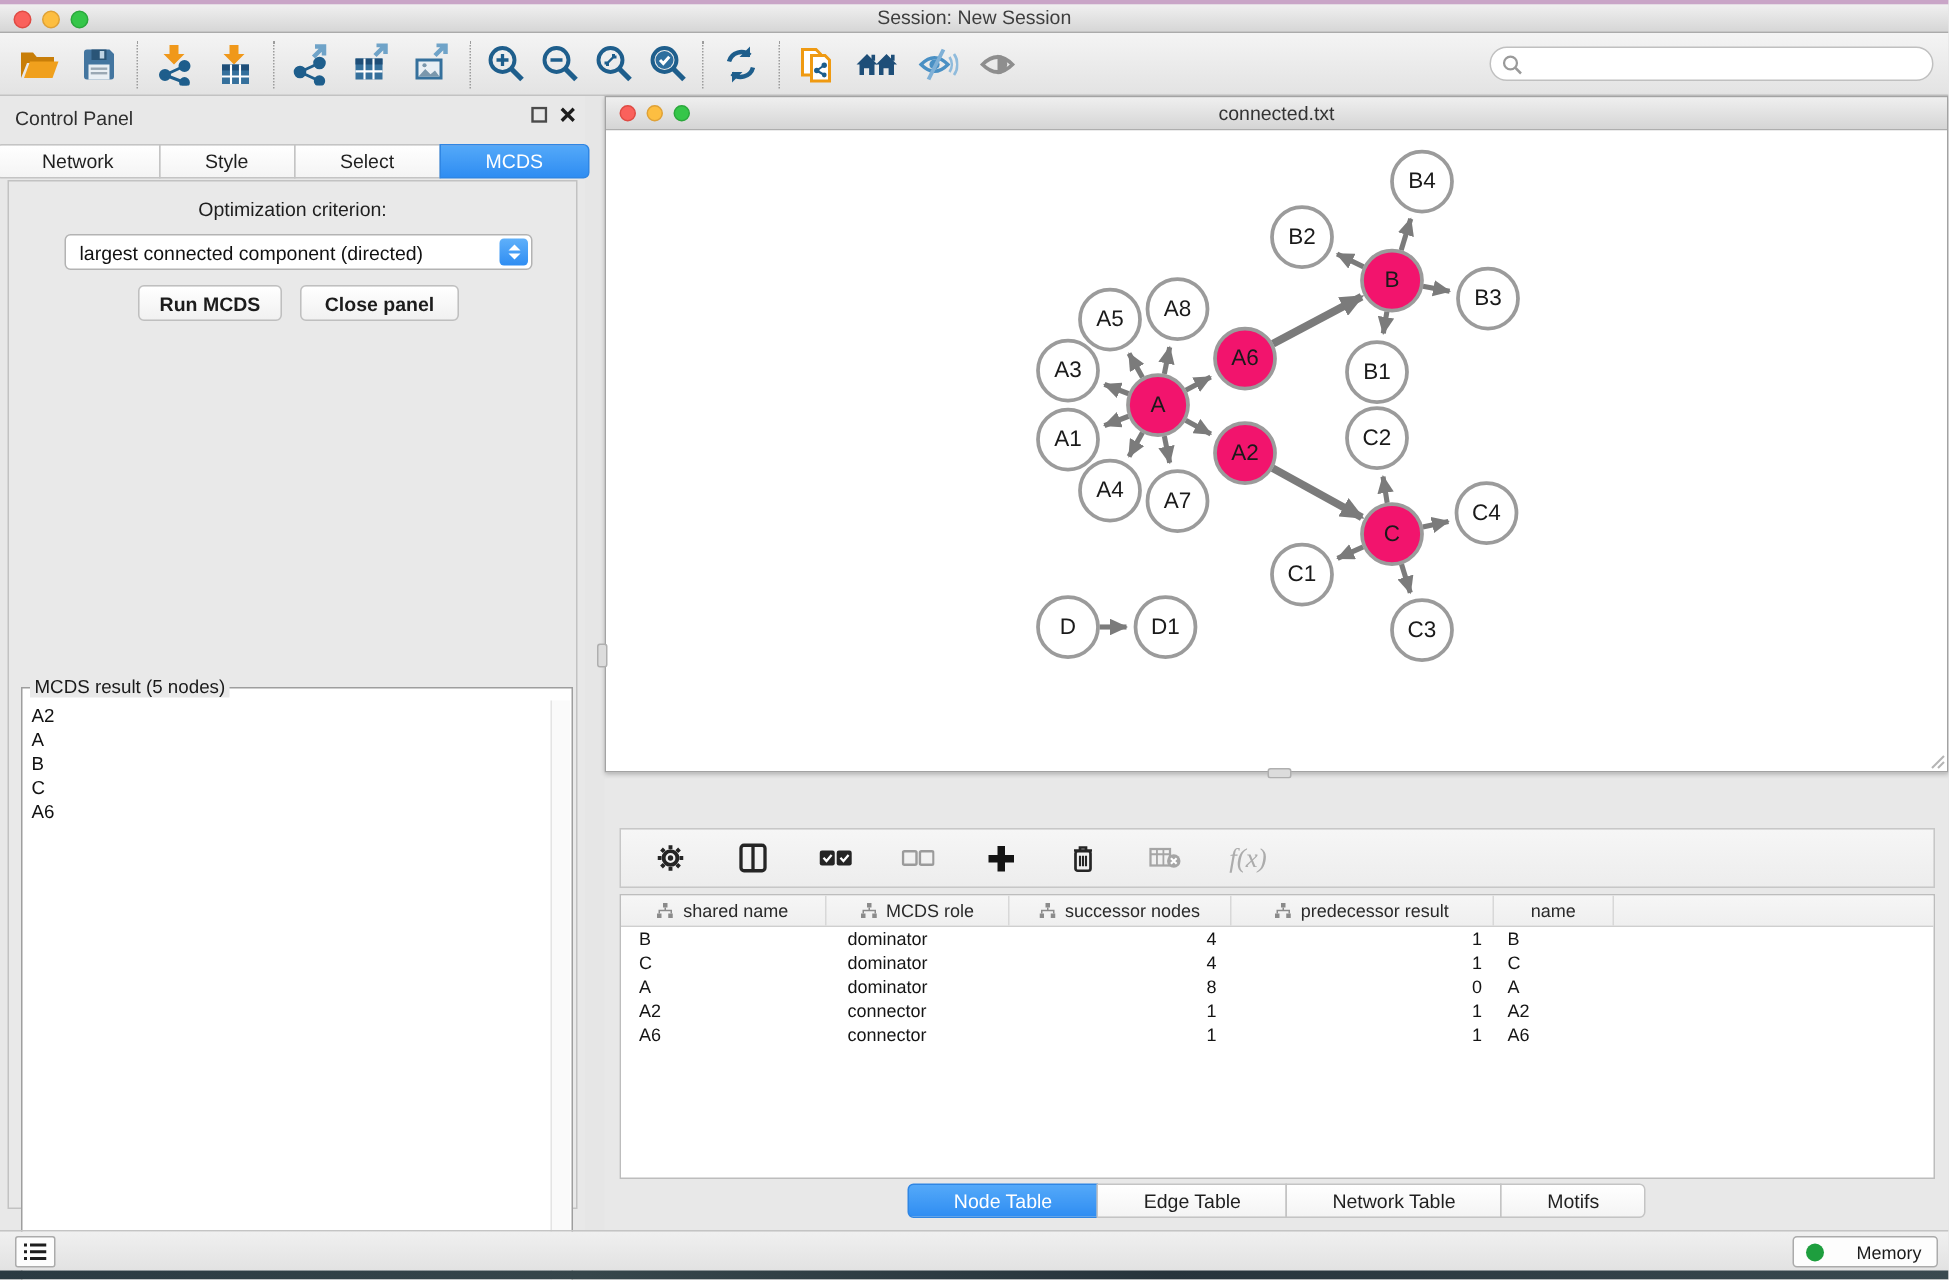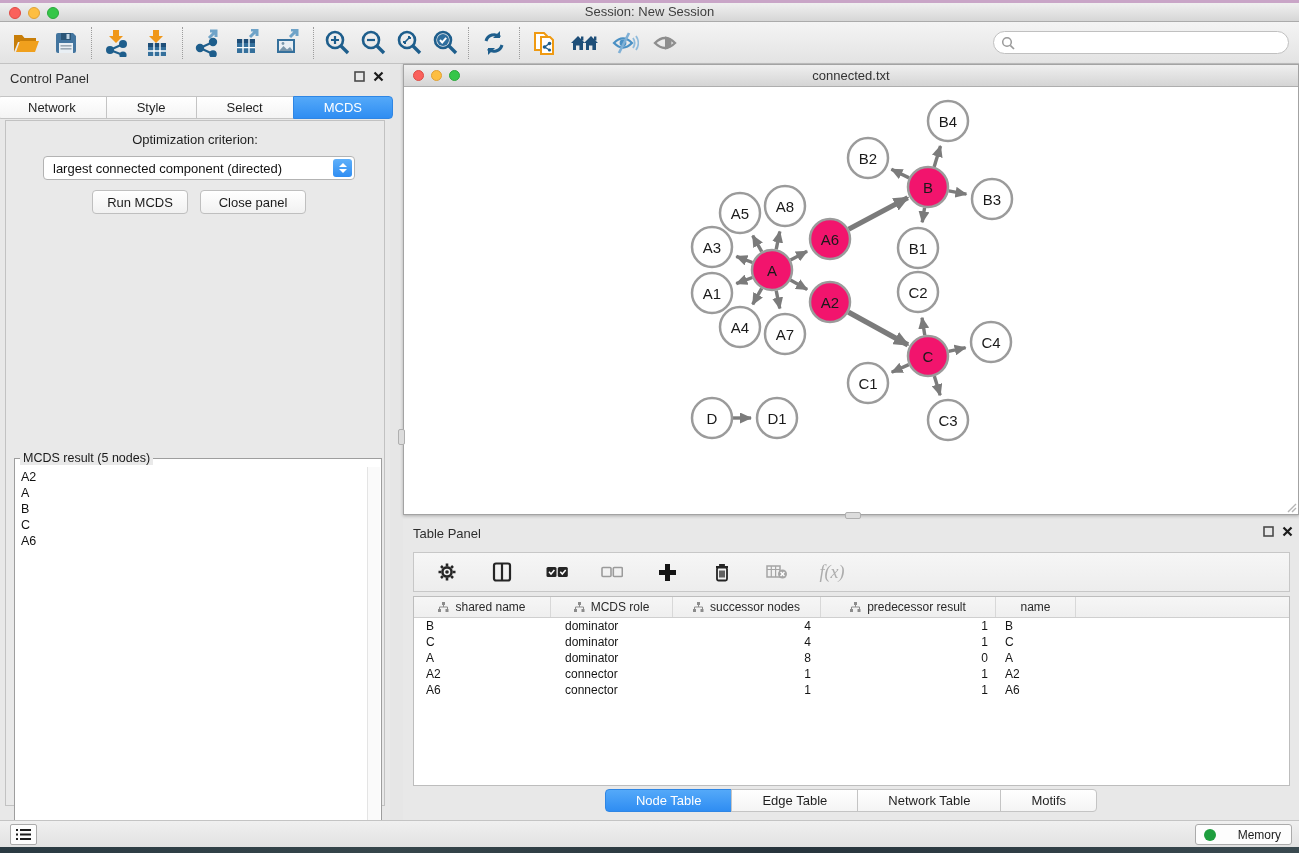--- a/index.html
+++ b/index.html
@@ -55,21 +55,21 @@
   .opt-label { position:absolute; top:68px; left:0; right:0; text-align:center; font-size:13px; color:#1E1E1E; }
   .criterion-select { position:absolute; top:92px; left:43px; width:312px; height:24px;
     background:#FFF; border:1px solid #B3B3B3; border-radius:4px;
     display:flex; align-items:center; padding-left:9px; font-size:13px; color:#111; }
   .stepper { position:absolute; right:2px; top:2px; width:19px; height:18px; border-radius:3px;
     background:linear-gradient(#5FB0FA,#2F8DF2); display:flex; flex-direction:column;
     align-items:center; justify-content:center; gap:2px; }
   .stepper .tri-up { width:0; height:0; border-left:4px solid transparent; border-right:4px solid transparent; border-bottom:4px solid #FFF; }
   .stepper .tri-down { width:0; height:0; border-left:4px solid transparent; border-right:4px solid transparent; border-top:4px solid #FFF; }
   .btn { background:linear-gradient(#FFFFFF,#F1F1F1); border:1px solid #BFBFBF; border-radius:4px;
-    font-size:13px; color:#1C1C1C; height:24px; font-family:"Liberation Sans",sans-serif; }
+    font-size:13px; color:#1C1C1C; height:24px; font-family:"Liberation Sans",sans-serif;font-weight:bold; }
   .run-btn { position:absolute; top:126px; left:92px; width:96px; }
   .closep-btn { position:absolute; top:126px; left:200px; width:106px; }
   .mcds-fieldset { position:absolute; left:14px; top:394px; width:368px; height:414px;
     border:1px solid #9E9E9E; background:#FFF; }
   .mcds-legend { position:absolute; top:-8px; left:5px; background:#E9E9E9; padding:0 3px;
     font-size:12.5px; color:#1A1A1A; }
   .mcds-list { position:absolute; left:1px; top:8px; right:14px; bottom:1px; overflow:hidden;
     font-size:12.5px; color:#111; padding-top:2px; }
   .mcds-list .list-item { padding:0 5px; line-height:16px; }
   .mcds-scroll { position:absolute; top:8px; right:1px; width:13px; bottom:1px;
@@ -469,31 +469,20 @@
     </svg>
     <svg class="resize-grip" width="12" height="12" viewBox="0 0 12 12">
       <path d="M11,3 L3,11 M11,7 L7,11 M11,11 L11,11" stroke="#B5B5B5" stroke-width="1.4"></path>
     </svg>
   </div>
   <div class="splitter-handle-left"></div>
   <div class="splitter-handle-bottom"></div>
 </div>
 
 <div class="table-panel">
-  <div class="panel-header">
-    <div class="panel-title">Table Panel</div>
-    <div class="panel-icons">
-      <svg width="11" height="11" viewBox="0 0 11 11">
-        <rect x="1" y="1" width="9" height="9" fill="none" stroke="#4A4A4A" stroke-width="1.6"></rect>
-      </svg>
-      <svg width="11" height="11" viewBox="0 0 11 11">
-        <path d="M1.5,1.5 L9.5,9.5 M9.5,1.5 L1.5,9.5" stroke="#1C1C1C" stroke-width="2.2"></path>
-      </svg>
-    </div>
-  </div>
   <div class="tp-toolbar">
     <div class="ttbtn">
       <svg width="20" height="20" viewBox="0 0 20 20">
         <g stroke="#252525" stroke-width="2.6" fill="none">
           <circle cx="10" cy="10" r="4.6"></circle>
           <path d="M10,1.5 V4 M10,16 V18.5 M1.5,10 H4 M16,10 H18.5 M4,4 L5.8,5.8 M14.2,14.2 L16,16 M16,4 L14.2,5.8 M5.8,14.2 L4,16"></path>
         </g>
         <circle cx="10" cy="10" r="1.8" fill="#252525"></circle>
       </svg>
     </div>

